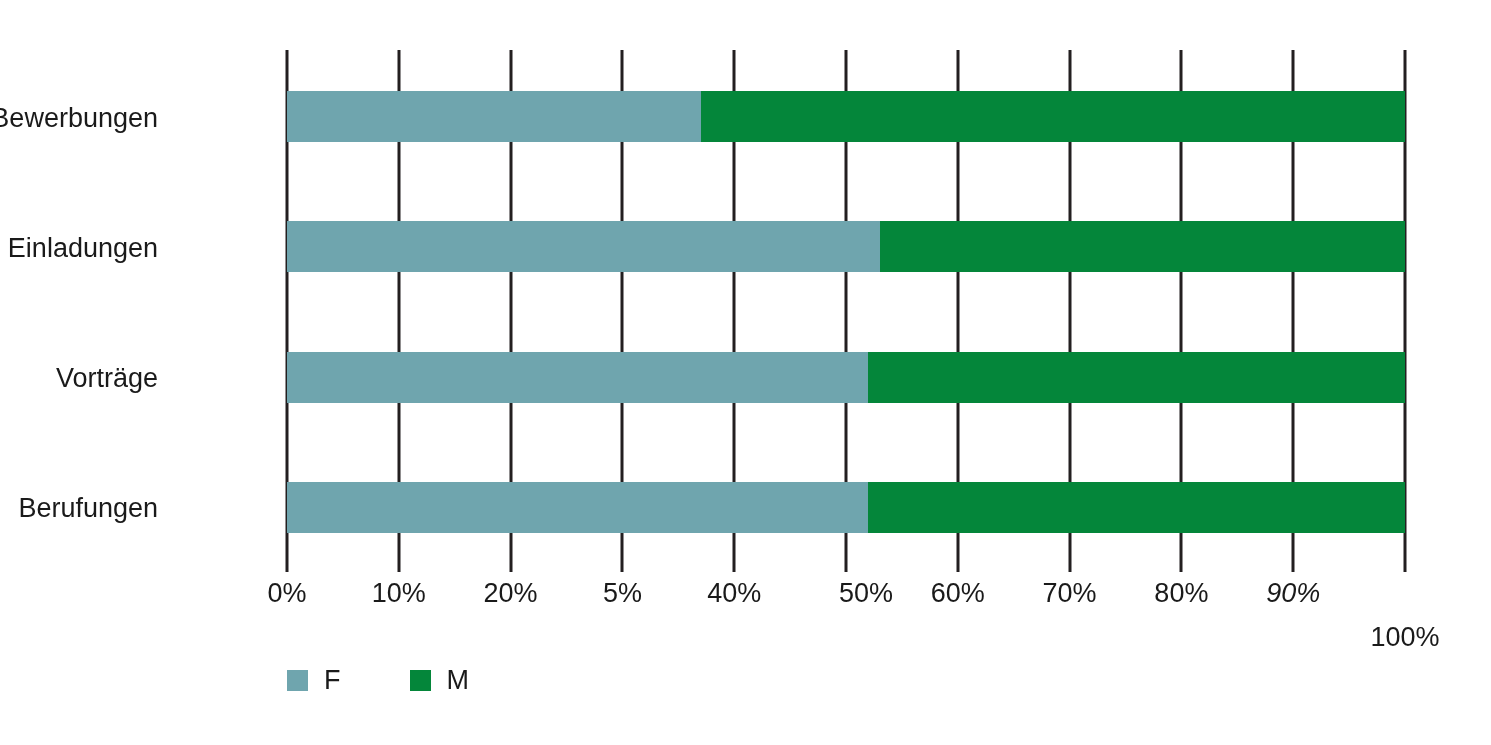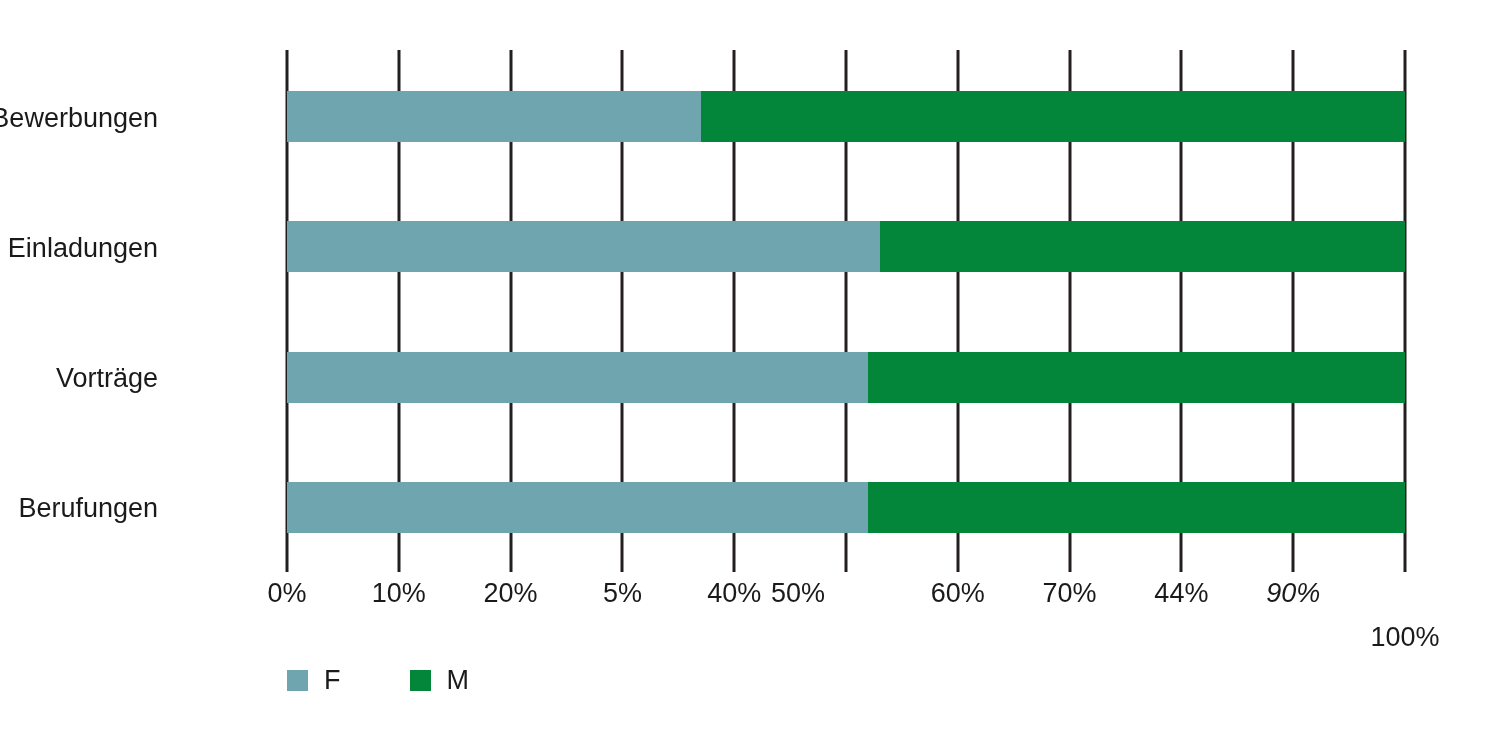--- a/index.html
+++ b/index.html
@@ -147,24 +147,24 @@
         </div>
       </div>
   </div>
 
   <div id="tick-labels">
       <div class="tick-label" style="left: 217px;">0%</div>
       <div class="tick-label" style="left: 328.8px;">10%</div>
       <div class="tick-label" style="left: 440.6px;">20%</div>
       <div class="tick-label" style="left: 552.4px;">5%</div>
       <div class="tick-label" style="left: 664.2px;">40%</div>
-      <div class="tick-label" style="left: 728px; text-align: center;">50%</div>
+      <div class="tick-label" style="left: 796px; text-align: center;">50%</div>
       <div class="tick-label" style="left: 887.8px;">60%</div>
       <div class="tick-label" style="left: 999.6px;">70%</div>
-      <div class="tick-label" style="left: 1111.4px;">44%</div>
+      <div class="tick-label" style="left: 1111.4px;">80%</div>
       <div class="tick-label" style="left: 1223.2px; font-style: italic;">90%</div>
       <div class="tick-label" style="left: 1335px; margin-top: 44px;">100%</div>
     </div>
 
   <div class="legend">
     <div class="legend-item">
       <span class="legend-swatch" style="background:#6FA5AE;"></span>
       <span class="legend-text">F</span>
     </div>
     <div class="legend-item">

